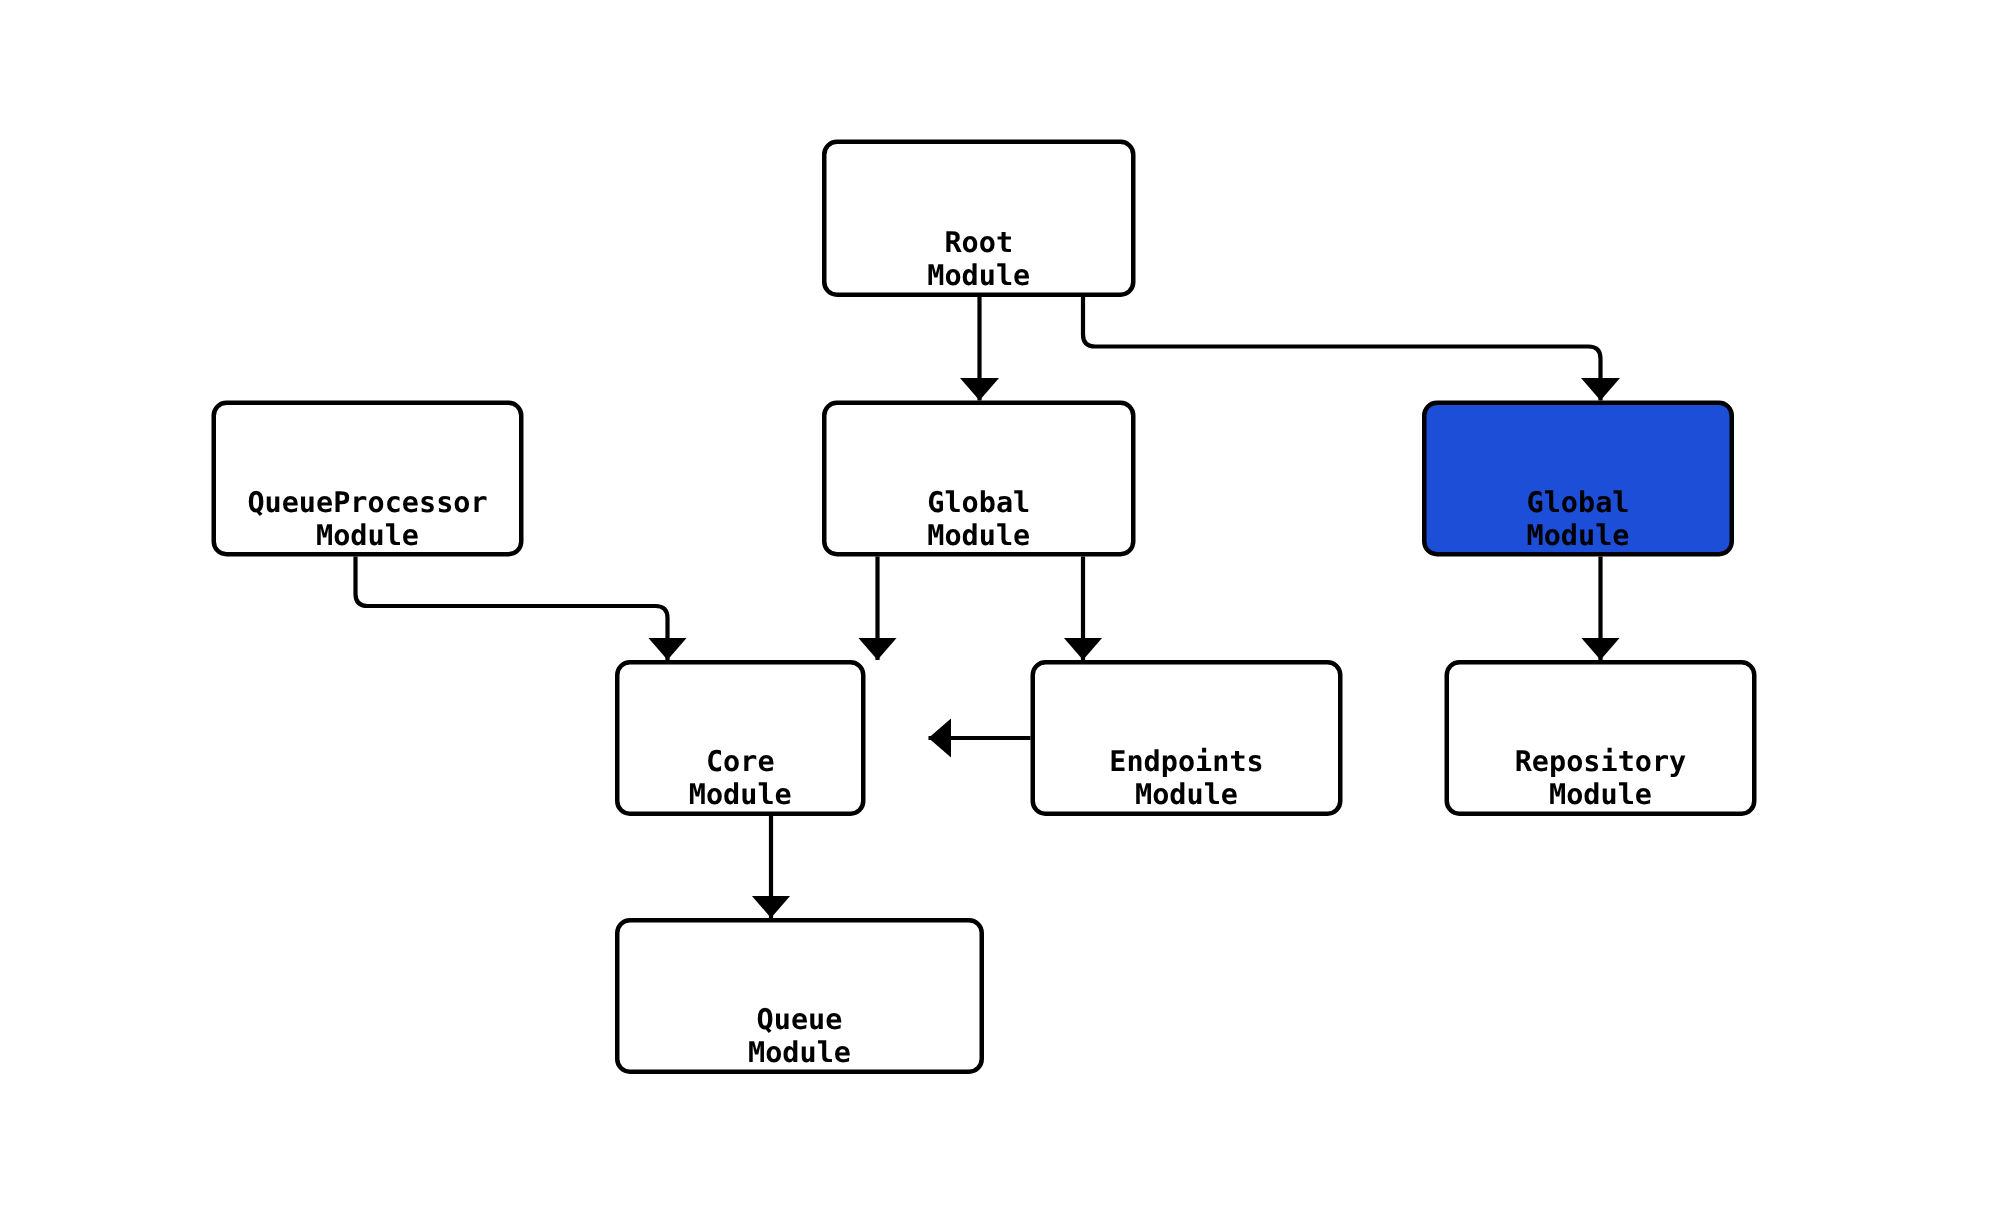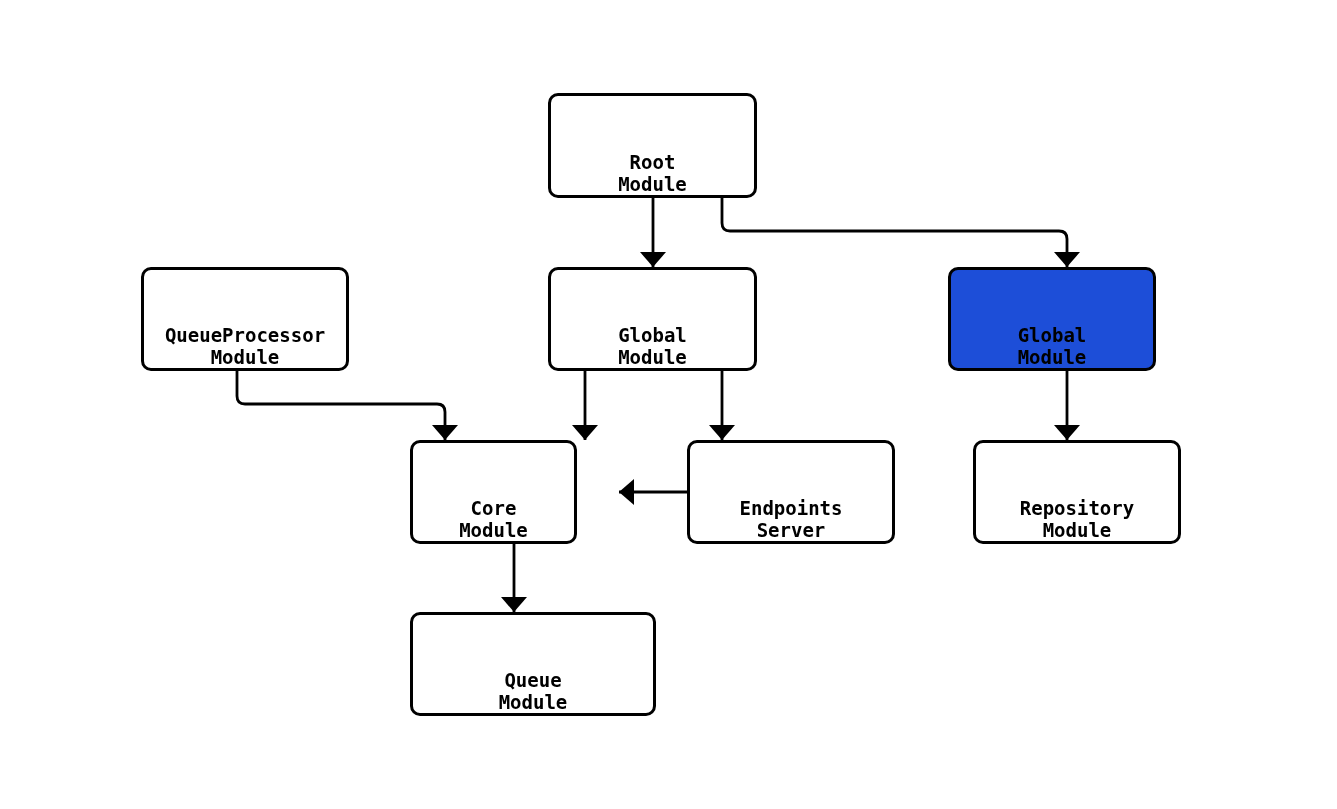--- a/index.html
+++ b/index.html
@@ -90,24 +90,24 @@
 Module</span>
   </div>
 
   <div class="node" style="left: 410px; top: 440px; width: 167px; height: 104px; background: rgb(255, 255, 255); border-color: rgb(0, 0, 0);">
     <span class="node-label">Core
 Module</span>
   </div>
 
   <div class="node" style="left: 687px; top: 440px; width: 208px; height: 104px; background: rgb(255, 255, 255); border-color: rgb(0, 0, 0);">
     <span class="node-label">Endpoints
-Server</span>
+Module</span>
   </div>
 
-  <div class="node" style="left: 963px; top: 440px; width: 208px; height: 104px; background: rgb(255, 255, 255); border-color: rgb(0, 0, 0); margin-left: 10px;">
+  <div class="node" style="left: 963px; top: 440px; width: 208px; height: 104px; background: rgb(255, 255, 255); border-color: rgb(0, 0, 0);">
     <span class="node-label">Repository
 Module</span>
   </div>
 
   <div class="node" style="left: 410px; top: 612px; width: 246px; height: 104px; background: rgb(255, 255, 255); border-color: rgb(0, 0, 0);">
     <span class="node-label">Queue
 Module</span>
   </div>
 
 </div>

